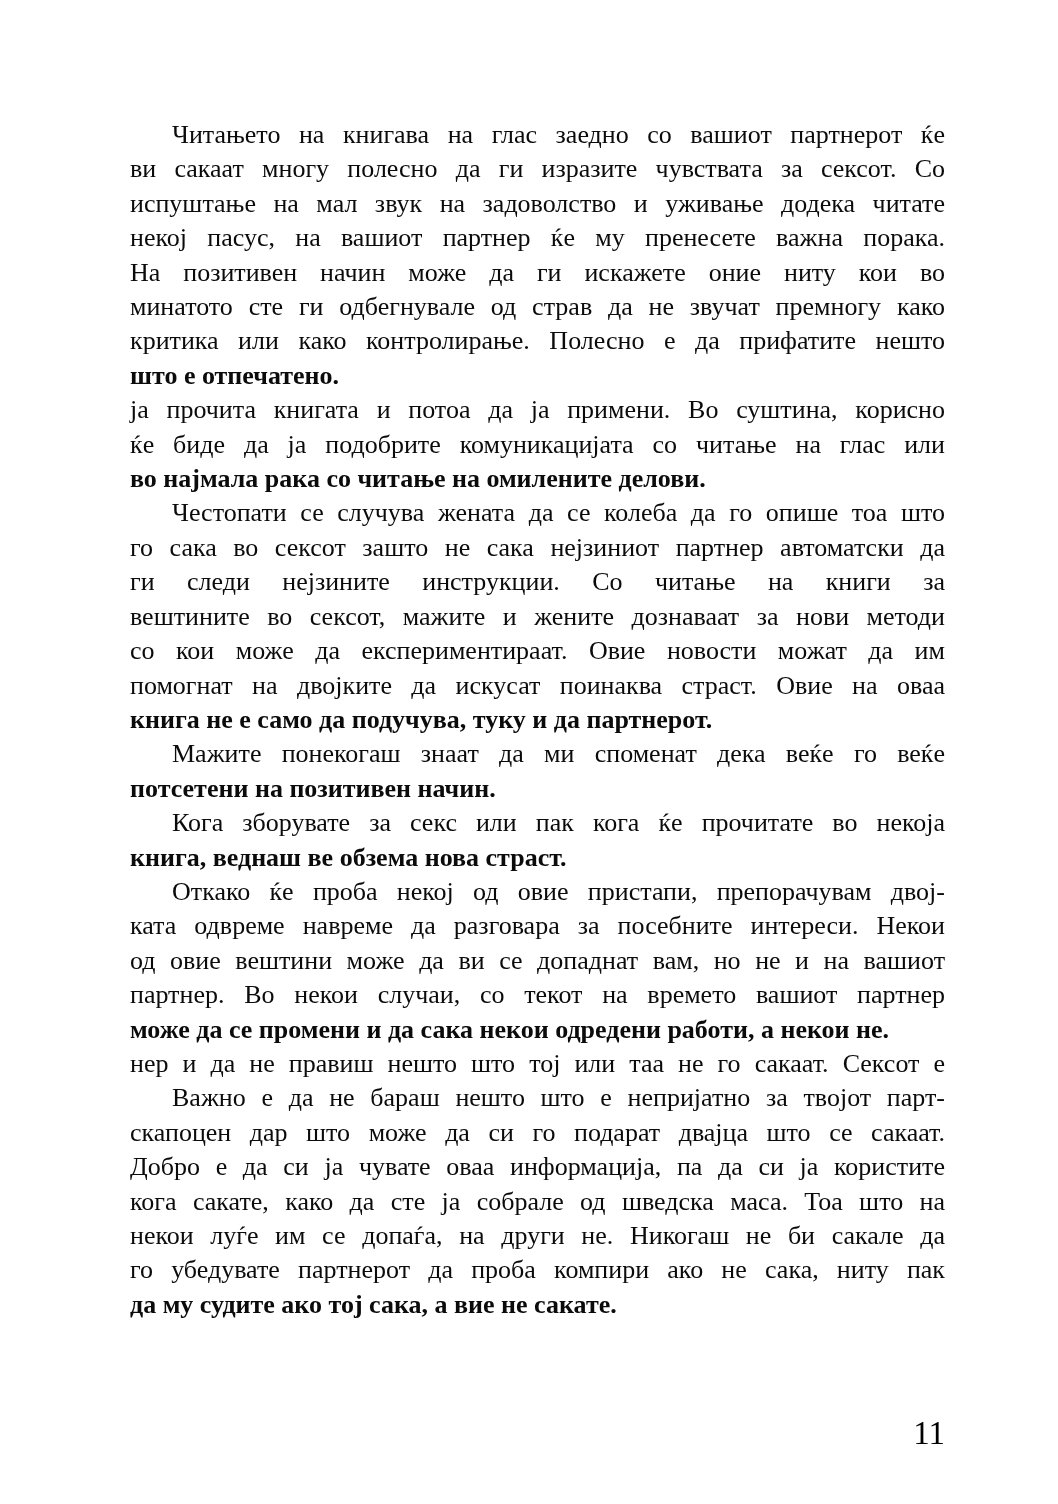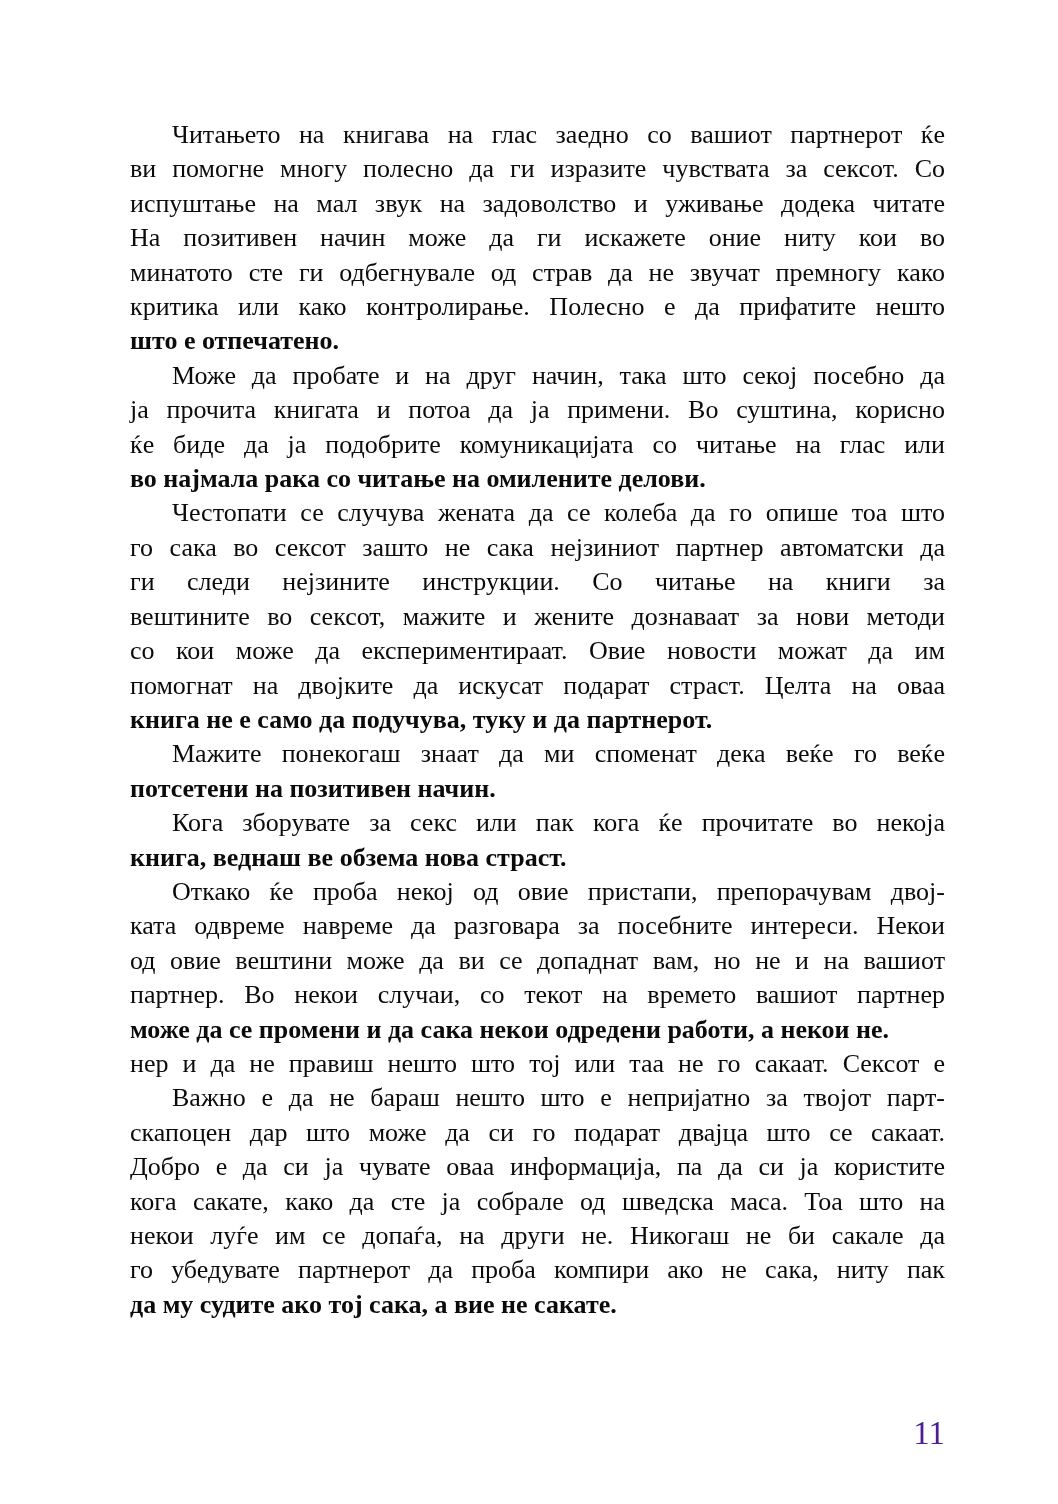--- a/index.html
+++ b/index.html
@@ -46,50 +46,50 @@
     font-weight: bold;
   }
   .page-number {
     position: absolute;
     left: 130px;
     width: 815px;
     top: 1415px;
     text-align: right;
     font-size: 33px;
     line-height: 36px;
-    color: #4c1d95;
+    color: #000000;
   }
 </style>
 </head>
 <body>
 
 <div class="page">
   <div class="text-block">
       <div class="paragraph">
         <div class="line first">Читањето на книгава на глас заедно со вашиот партнерот ќе</div>
-        <div class="line">ви помогне многу полесно да ги изразите чувствата за сексот. Со</div>
+        <div class="line">ви сакаат многу полесно да ги изразите чувствата за сексот. Со</div>
         <div class="line">испуштање на мал звук на задоволство и уживање додека читате</div>
+        <div class="line">некој пасус, на вашиот партнер ќе му пренесете важна порака.</div>
         <div class="line">На позитивен начин може да ги искажете оние ниту кои во</div>
         <div class="line">минатото сте ги одбегнувале од страв да не звучат премногу како</div>
         <div class="line">критика или како контролирање. Полесно е да прифатите нешто</div>
         <div class="line last">што е отпечатено.</div>
       </div>
       <div class="paragraph">
-        <div class="line first">Може да пробате и на друг начин, така што секој посебно да</div>
         <div class="line">ја прочита книгата и потоа да ја примени. Во суштина, корисно</div>
         <div class="line">ќе биде да ја подобрите комуникацијата со читање на глас или</div>
         <div class="line last">во најмала рака со читање на омилените делови.</div>
       </div>
       <div class="paragraph">
         <div class="line first">Честопати се случува жената да се колеба да го опише тоа што</div>
         <div class="line">го сака во сексот зашто не сака нејзиниот партнер автоматски да</div>
         <div class="line">ги следи нејзините инструкции. Со читање на книги за</div>
         <div class="line">вештините во сексот, мажите и жените дознаваат за нови методи</div>
         <div class="line">со кои може да експериментираат. Овие новости можат да им</div>
-        <div class="line">помогнат на двојките да искусат подарат страст. Целта на оваа</div>
+        <div class="line">помогнат на двојките да искусат поинаква страст. Овие на оваа</div>
         <div class="line last">книга не е само да подучува, туку и да партнерот.</div>
       </div>
       <div class="paragraph">
         <div class="line first">Мажите понекогаш знаат да ми споменат дека веќе го веќе</div>
         <div class="line last">потсетени на позитивен начин.</div>
       </div>
       <div class="paragraph">
         <div class="line first">Кога зборувате за секс или пак кога ќе прочитате во некоја</div>
         <div class="line last">книга, веднаш ве обзема нова страст.</div>
       </div>

